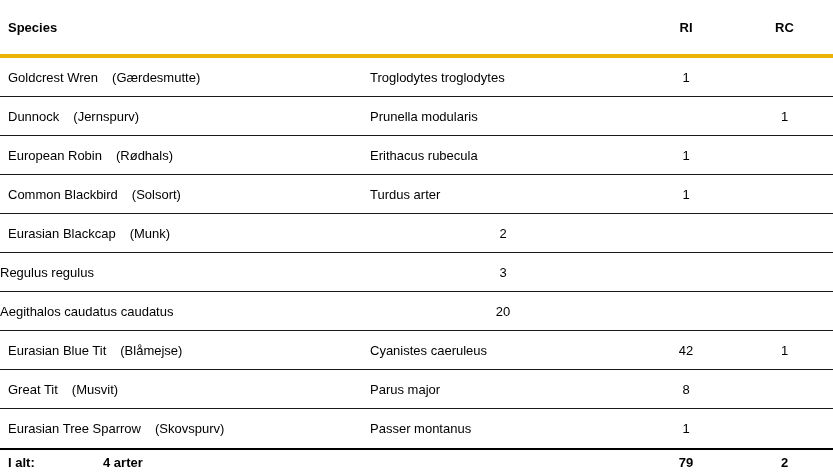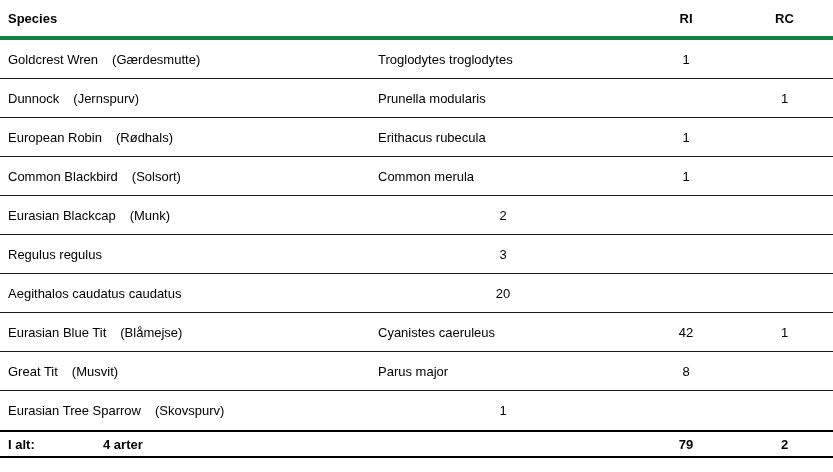--- a/index.html
+++ b/index.html
@@ -17,23 +17,23 @@
     font-size: 13px;
     overflow: hidden;
   }
   .grid-row {
     display: grid;
     grid-template-columns: 370px 266px 100px 97px;
     align-items: center;
     box-sizing: border-box;
   }
   .header-row {
-    height: 40px;
+    height: 58px;
     font-weight: bold;
-    border-bottom: 4px solid #15803d;
+    border-bottom: 4px solid #eab308;
   }
   .data-row {
     height: 39px;
     border-bottom: 1px solid #1a1a1a;
   }
   .data-row.last {
     border-bottom: none;
   }
   .totals-row {
     height: 28px;
@@ -46,21 +46,20 @@
     white-space: nowrap;
     overflow: hidden;
   }
   .danish-name {
     margin-left: 14px;
     margin-top: 32px;
   }
   .cell-sci {
     white-space: nowrap;
     overflow: hidden;
-    margin-left: 8px;
   }
   .cell-num {
     text-align: center;
     white-space: nowrap;
   }
   .totals-label {
     display: inline-block;
     width: 95px;
   }
 </style>
@@ -92,21 +91,21 @@
 
   <div class="grid-row data-row">
     <div class="cell-name"><span>European Robin</span><span class="danish-name">(Rødhals)</span></div>
     <div class="cell-sci">Erithacus rubecula</div>
     <div class="cell-num">1</div>
     <div class="cell-num"></div>
   </div>
 
   <div class="grid-row data-row">
     <div class="cell-name"><span>Common Blackbird</span><span class="danish-name">(Solsort)</span></div>
-    <div class="cell-sci">Common merula</div>
+    <div class="cell-sci">Turdus arter</div>
     <div class="cell-num">1</div>
     <div class="cell-num"></div>
   </div>
 
   <div class="grid-row data-row">
     <div class="cell-name"><span>Eurasian Blackcap</span><span class="danish-name">(Munk)</span></div>
     <div class="cell-num">2</div>
     <div class="cell-num"></div>
   </div>
 
@@ -131,20 +130,21 @@
 
   <div class="grid-row data-row">
     <div class="cell-name"><span>Great Tit</span><span class="danish-name">(Musvit)</span></div>
     <div class="cell-sci">Parus major</div>
     <div class="cell-num">8</div>
     <div class="cell-num"></div>
   </div>
 
   <div class="grid-row data-row last">
     <div class="cell-name"><span>Eurasian Tree Sparrow</span><span class="danish-name">(Skovspurv)</span></div>
+    <div class="cell-sci">Passer montanus</div>
     <div class="cell-num">1</div>
     <div class="cell-num"></div>
   </div>
 
   <div class="grid-row totals-row">
     <div class="cell-name"><span class="totals-label">I alt:</span><span>4 arter</span></div>
     <div class="cell-sci"></div>
     <div class="cell-num">79</div>
     <div class="cell-num">2</div>
   </div>

